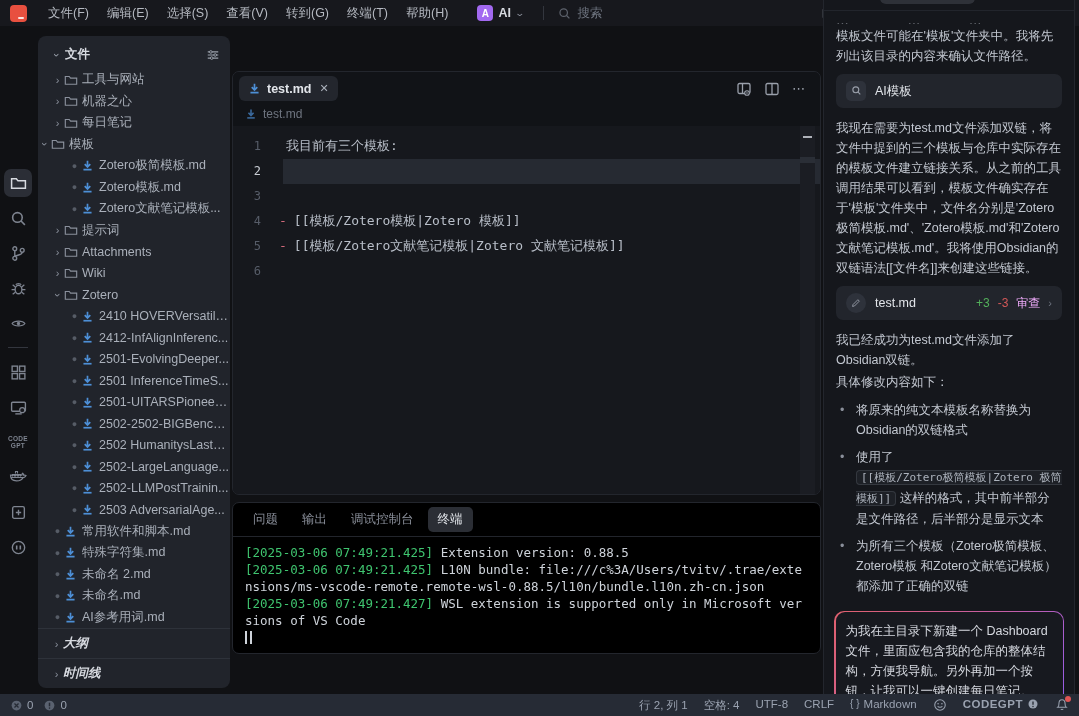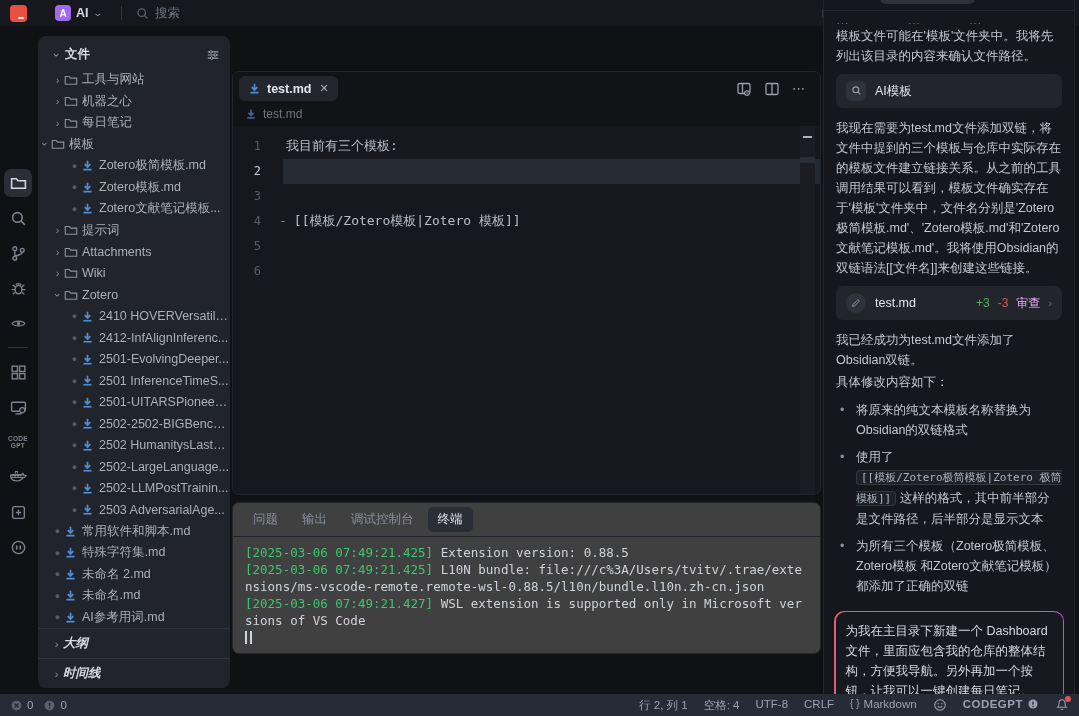--- a/index.html
+++ b/index.html
@@ -72,21 +72,21 @@
   .code-line.current { }
   .code-line.current .ln { color:#c9cdd4; }
   .code-line.current .line-bg { position:absolute; left:50px; right:0; top:0; bottom:0; background:#262a32; }
   .code-text { position:relative; color:#b9bfc9; white-space:pre; }
   .dash { color:#d2697a; position:relative; margin-right:7px;}
   .minimap { position:absolute; top:0; right:5px; width:15px; bottom:0; background:#1b1d23; }
   .minimap .mk { position:absolute; right:3px; width:9px; height:2px; background:#c9cdd4; opacity:.85;}
   .minimap .band { position:absolute; left:0; right:0; height:6px; background:#2a2e36; }
 
   
-  .terminal-card { flex:1; background:#404040; border-radius:7px; border:1px solid #23262d; display:flex; flex-direction:column; overflow:hidden;}
+  .terminal-card { flex:1; background:#000000; border-radius:7px; border:1px solid #23262d; display:flex; flex-direction:column; overflow:hidden;}
   .panel-tabs { height:34px; display:flex; align-items:center; gap:4px; padding:0 10px; border-bottom:1px solid #22252c;}
   .ptab { color:#8a8f9a; font-size:12.5px; padding:4px 10px; border-radius:5px; }
   .ptab.active { background:#2b2e35; color:#e2e5ea; }
   .term-body { flex:1; padding:7px 12px; font-family:"DejaVu Sans Mono","Liberation Mono",monospace; font-size:12.5px; line-height:17px; color:#ced3da; overflow:hidden;}
   .t-line { white-space:pre-wrap; word-break:break-all; }
   .t-time { color:#3fc46f; }
   .cursor { display:inline-block; width:7px; height:13px; border-left:2px solid #ced3da; border-right:2px solid #ced3da; vertical-align:-2px; }
 
   
   .chat { width:252px; background:#15171c; border-radius:8px; border:1px solid #23262d; display:flex; flex-direction:column; overflow:hidden; }
@@ -124,20 +124,30 @@
   .sb-right { margin-left:auto; display:flex; align-items:flex-start; gap:16px; }
   .seg { display:flex; align-items:center; gap:4px; }
   .bell-wrap { position:relative; }
   .bell-dot { position:absolute; top:-2px; right:-2px; width:6px; height:6px; background:#e05555; border-radius:50%; }
 </style>
 </head>
 <body>
 
 <div class="titlebar">
   <div class="logo"></div>
+  <div class="menubar" style="display:flex;">
+
+  <div class="menu-item">文件(F)</div>
+      <div class="menu-item">编辑(E)</div>
+      <div class="menu-item">选择(S)</div>
+      <div class="menu-item">查看(V)</div>
+      <div class="menu-item">转到(G)</div>
+      <div class="menu-item">终端(T)</div>
+      <div class="menu-item">帮助(H)</div>
+    </div>
   <div class="ai-entry">
     <span class="ai-badge">A</span>
     <span class="ai-label">AI</span>
     <span class="chev-down">⌄</span>
   </div>
   <div class="tb-divider"></div>
   <div class="search-entry">
     <svg width="13" height="13" viewBox="0 0 16 16">
         <circle cx="7" cy="7" r="4.6" fill="none" stroke="#6f7580" stroke-width="1.5"></circle>
         <path d="M10.5 10.5 L14 14" stroke="#6f7580" stroke-width="1.5"></path>
@@ -672,20 +682,21 @@
 
           <div class="code-line">
 
             <span class="ln">4</span>
             <span class="code-text"><span class="dash">-</span><span>[[模板/Zotero模板|Zotero 模板]]</span></span>
           </div>
 
           <div class="code-line">
 
             <span class="ln">5</span>
+            <span class="code-text"><span class="dash">-</span><span>[[模板/Zotero文献笔记模板|Zotero 文献笔记模板]]</span></span>
           </div>
 
           <div class="code-line">
 
             <span class="ln">6</span>
             <span class="code-text"><span class="dash"></span><span></span></span>
           </div>
         <div class="minimap">
           <div class="mk" style="top:10px;"></div>
           <div class="band" style="top:31px;"></div>

